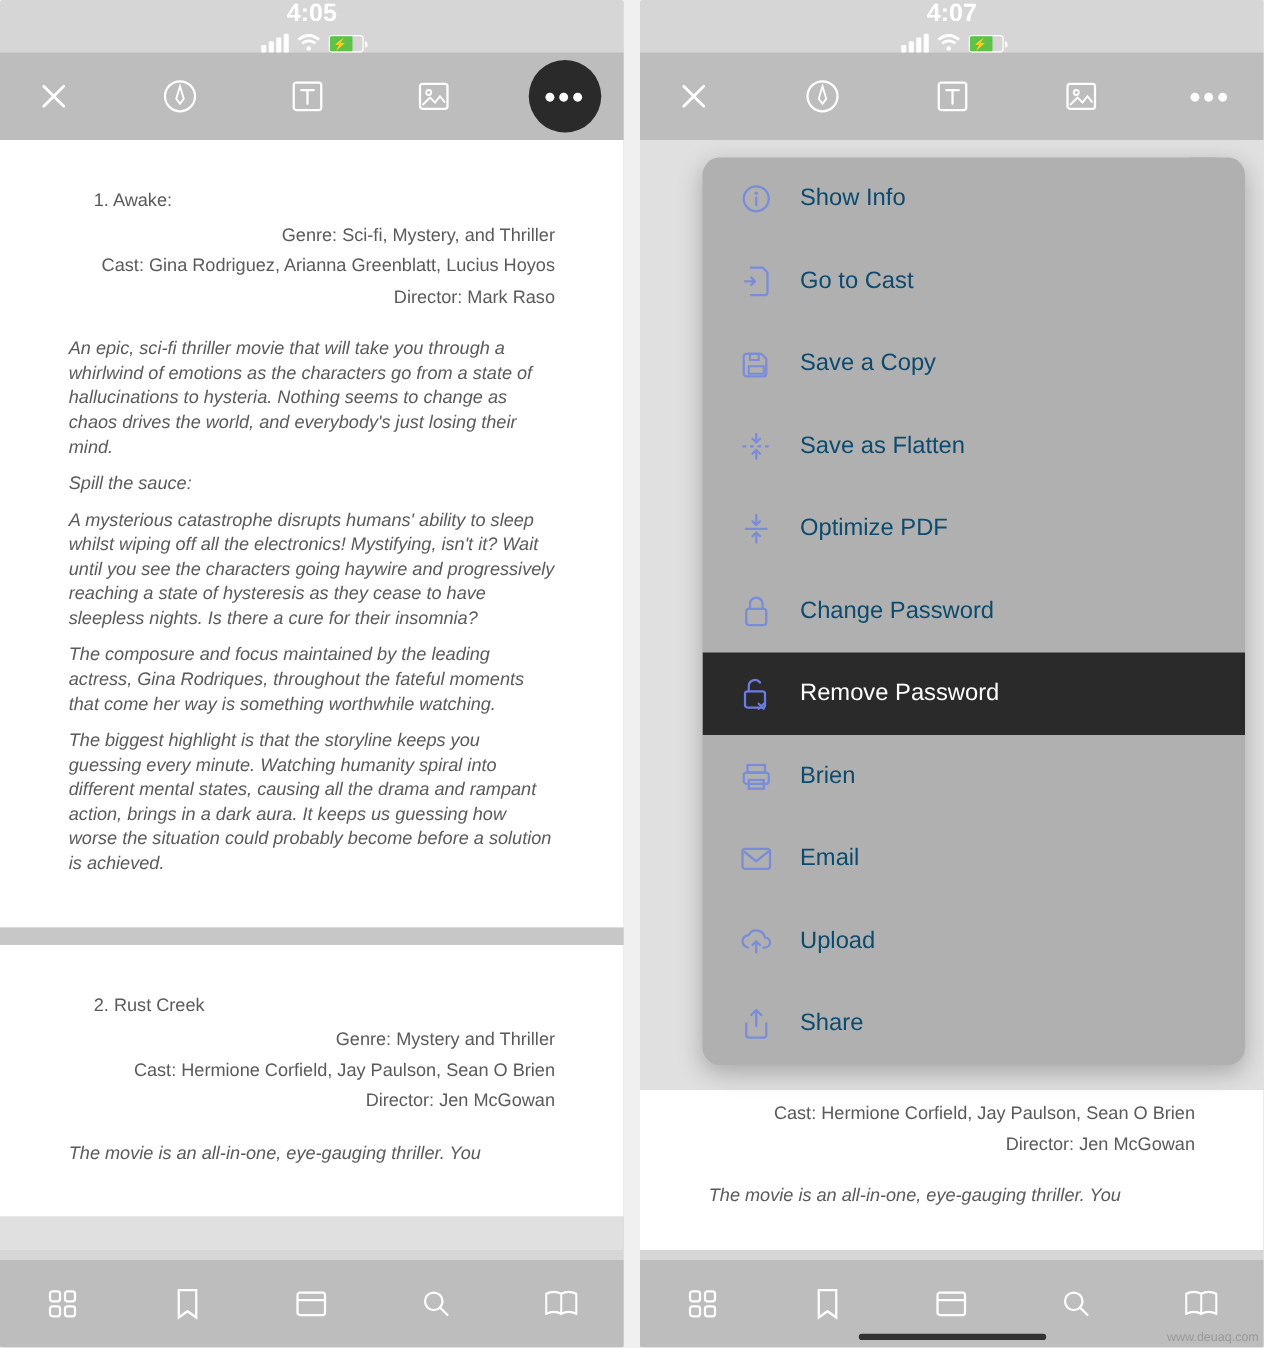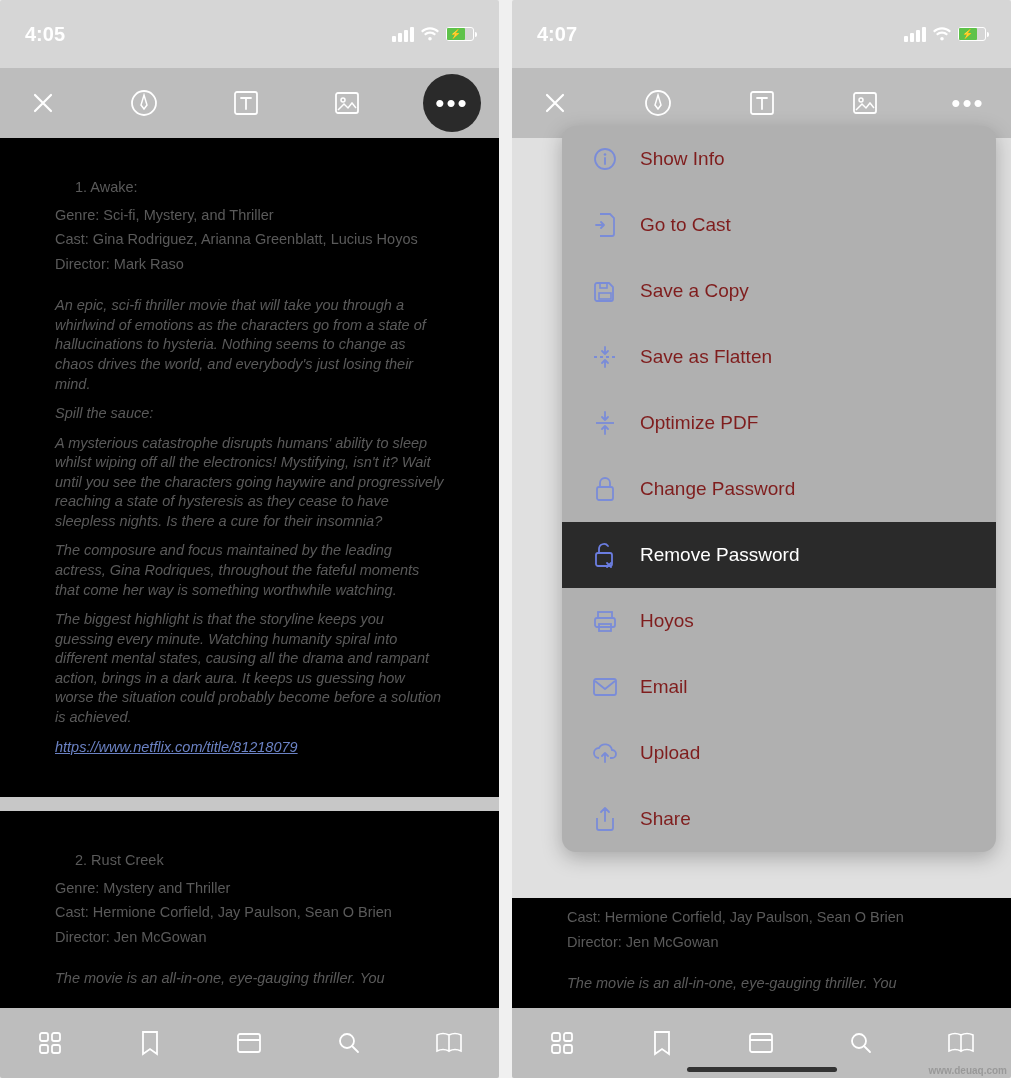--- a/index.html
+++ b/index.html
@@ -15,28 +15,29 @@
   .phone {
     width: 499px;
     height: 1078px;
     background: #d6d6d6;
     position: relative;
     overflow: hidden;
     border-radius: 2px;
   }
   
   .status-bar {
-    height: 68px;
+    height: 42px;
     display: flex;
     align-items: center;
     justify-content: space-between;
     padding: 0 25px;
     color: #fff;
     font-size: 20px;
     font-weight: 600;
+    flex-direction: column;
   }
   .status-right { display: flex; align-items: center; gap: 6px; }
   .signal { display: flex; align-items: flex-end; gap: 2px; }
   .signal span { width: 4px; background: #fff; display: inline-block; border-radius: 1px; }
   .signal span:nth-child(1){height:6px}
   .signal span:nth-child(2){height:9px}
   .signal span:nth-child(3){height:12px}
   .signal span:nth-child(4){height:15px}
   .battery {
     width: 28px; height: 14px; border: 1.5px solid #fff; border-radius: 3px;
@@ -67,29 +68,29 @@
   }
   .more-btn-light { color:#fff; font-size:26px; letter-spacing:2px; }
 
   
   .doc-container {
     background: #e0e0e0;
     height: calc(100% - 50px - 70px - 70px);
     overflow: hidden;
   }
   .page {
-    background: #000000;
+    background: #ffffff;
     padding: 40px 55px 30px 55px;
     color: #5a5a5a;
     font-size: 14.5px;
     line-height: 1.35;
   }
   .page-sep { height: 14px; background: #c7c7c7; }
   .page h4 { font-weight: normal; font-size: 14.5px; margin-bottom: 8px; text-indent: 20px; }
-  .page .meta { margin-bottom: 5px; }
+  .page .meta { margin-bottom: 5px; text-align: right; }
   .page p { margin-bottom: 10px; font-style: italic; }
   .page .italic { }
   .page a { color: #6b82c4; text-decoration: underline; }
 
   
   .bottom-bar {
     height: 70px;
     background: #bdbdbd;
     display: flex;
     align-items: center;
@@ -119,28 +120,28 @@
     position:absolute; top:-10px; right:22px;
     border-left:12px solid transparent;
     border-right:12px solid transparent;
     border-bottom:12px solid #b0b0b0;
   }
   .menu-item {
     display: flex;
     align-items: center;
     gap: 22px;
     padding: 20px 30px;
-    color: #7f1d1d;
+    color: #0c4a6e;
     font-size: 19px;
   }
   .menu-item .micon { width: 26px; height: 26px; display:flex; align-items:center; justify-content:center; color:#7a8cd8; flex-shrink:0; }
   .menu-item.selected { background: #2a2a2a; color: #fff; }
   .menu-item.selected .micon { color: #6b7de0; }
 
-  .watermark { position: fixed; bottom: 2px; right: 4px; font-size: 10px; color: #999; font-weight: bold; }
+  .watermark { position: fixed; bottom: 2px; right: 4px; font-size: 10px; color: #999; }
 
   svg { display:block; }
 </style>
 </head>
 <body>
 
 <div class="phone">
   <div class="status-bar">
     <span>4:05</span>
     <div class="status-right">
@@ -195,21 +196,20 @@
     <div class="page">
       <h4>1. Awake:</h4>
       <div class="meta">Genre: Sci-fi, Mystery, and Thriller</div>
       <div class="meta">Cast: Gina Rodriguez, Arianna Greenblatt, Lucius Hoyos</div>
       <div class="meta" style="margin-bottom:22px">Director: Mark Raso</div>
       <p>An epic, sci-fi thriller movie that will take you through a whirlwind of emotions as the characters go from a state of hallucinations to hysteria. Nothing seems to change as chaos drives the world, and everybody's just losing their mind.</p>
       <p class="italic">Spill the sauce:</p>
       <p class="italic">A mysterious catastrophe disrupts humans' ability to sleep whilst wiping off all the electronics! Mystifying, isn't it? Wait until you see the characters going haywire and progressively reaching a state of hysteresis as they cease to have sleepless nights. Is there a cure for their insomnia?</p>
       <p>The composure and focus maintained by the leading actress, Gina Rodriques, throughout the fateful moments that come her way is something worthwhile watching.</p>
       <p>The biggest highlight is that the storyline keeps you guessing every minute. Watching humanity spiral into different mental states, causing all the drama and rampant action, brings in a dark aura. It keeps us guessing how worse the situation could probably become before a solution is achieved.</p>
-      <p><a>https://www.netflix.com/title/81218079</a></p>
     </div>
     <div class="page-sep"></div>
     <div class="page" style="">
       <h4>2. Rust Creek</h4>
       <div class="meta">Genre: Mystery and Thriller</div>
       <div class="meta">Cast: Hermione Corfield, Jay Paulson, Sean O Brien</div>
       <div class="meta" style="margin-bottom:22px">Director: Jen McGowan</div>
       <p>The movie is an all-in-one, eye-gauging thriller. You</p>
     </div>
   </div>
@@ -376,21 +376,21 @@
       <span>Remove Password</span>
     </div>
     <div class="menu-item">
       <span class="micon">
           <svg width="24" height="24" viewBox="0 0 24 24">
             <rect x="5" y="3" width="14" height="6" fill="none" stroke="currentColor" stroke-width="1.8"></rect>
             <rect x="2" y="9" width="20" height="9" rx="2" fill="none" stroke="currentColor" stroke-width="1.8"></rect>
             <rect x="6" y="15" width="12" height="7" fill="none" stroke="currentColor" stroke-width="1.8"></rect>
           </svg>
         </span>
-      <span>Hoyos</span>
+      <span>Brien</span>
     </div>
     <div class="menu-item">
       <span class="micon">
           <svg width="26" height="20" viewBox="0 0 26 20">
             <rect x="2" y="2" width="22" height="16" rx="2" fill="none" stroke="currentColor" stroke-width="1.8"></rect>
             <path d="M3 4l10 8 10-8" fill="none" stroke="currentColor" stroke-width="1.8"></path>
           </svg>
         </span>
       <span>Email</span>
     </div>

